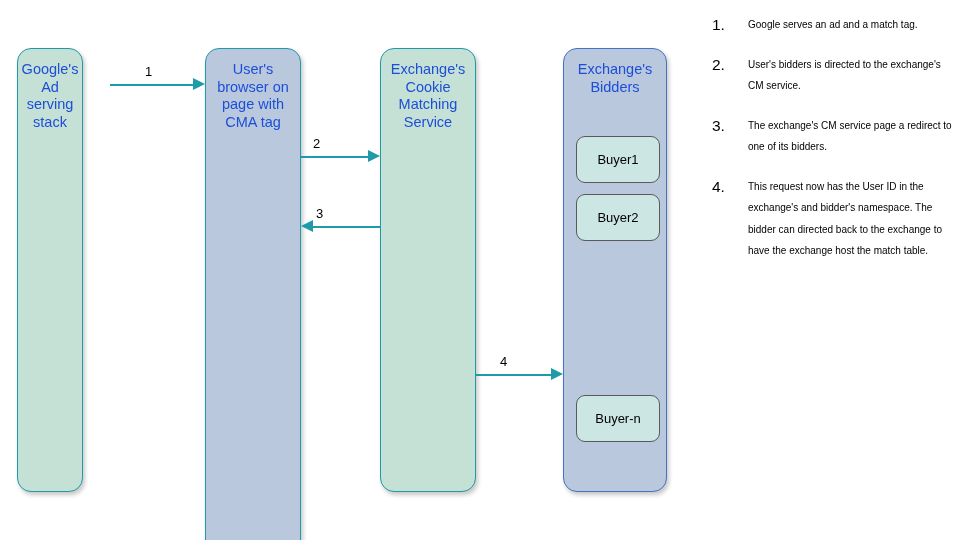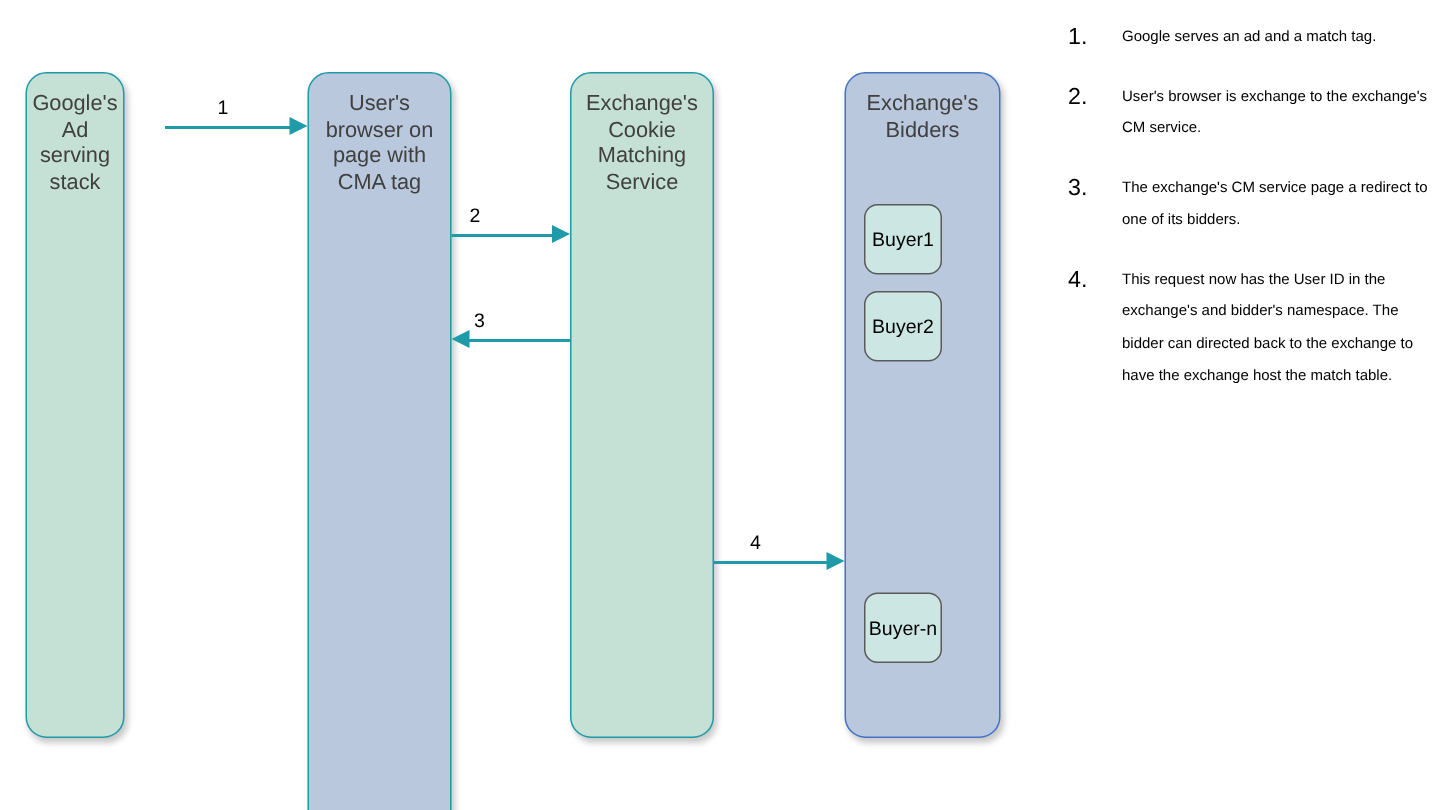--- a/index.html
+++ b/index.html
@@ -30,21 +30,21 @@
     box-shadow: 2px 3px 4px rgba(0,0,0,0.22);
     display: flex;
     justify-content: center;
     padding-top: 12px;
   }
   .lane-label {
     font-size: 14.5px;
     line-height: 17.5px;
     text-align: center;
     white-space: pre-line;
-    color: #404040;
+    color: #1d4ed8;
   }
   .lane-green {
     background: #c5e0d4;
     border: 1.6px solid #1f9aa8;
   }
   .lane-blue-teal {
     background: #b9c8dd;
     border: 1.6px solid #1f9aa8;
   }
   .lane-blue {
@@ -55,21 +55,21 @@
   
   #lane-google        { left: 17px;  top: 48px; width: 66px;  height: 444px; }
   #lane-user-browser  { left: 205px; top: 48px; width: 96px;  height: 532px; }
   #lane-cms           { left: 380px; top: 48px; width: 96px;  height: 444px; }
   #lane-bidders       { left: 563px; top: 48px; width: 104px; height: 444px; }
 
   
   .buyer {
     position: absolute;
     left: 576px;
-    width: 52px;
+    width: 84px;
     height: 47px;
     box-sizing: border-box;
     background: #cce7e3;
     border: 1.3px solid #5a5a5a;
     border-radius: 9px;
     display: flex;
     align-items: center;
     justify-content: center;
     font-size: 13px;
     color: #000;
@@ -171,21 +171,21 @@
 
 </div>
 
 <ol id="steps" style="list-style:none;margin:0;padding:0;">
   <li class="step">
     <span class="step-num">1.</span>
     <span class="step-text">Google serves an ad and a match tag.</span>
   </li>
   <li class="step">
     <span class="step-num">2.</span>
-    <span class="step-text">User's browser is exchange to the exchange's CM service.</span>
+    <span class="step-text">User's bidders is directed to the exchange's CM service.</span>
   </li>
   <li class="step">
     <span class="step-num">3.</span>
     <span class="step-text">The exchange's CM service page a redirect to one of its bidders.</span>
   </li>
   <li class="step">
     <span class="step-num">4.</span>
     <span class="step-text">This request now has the User ID in the exchange's and bidder's namespace. The bidder can directed back to the exchange to have the exchange host the match table.</span>
   </li>
 </ol>

